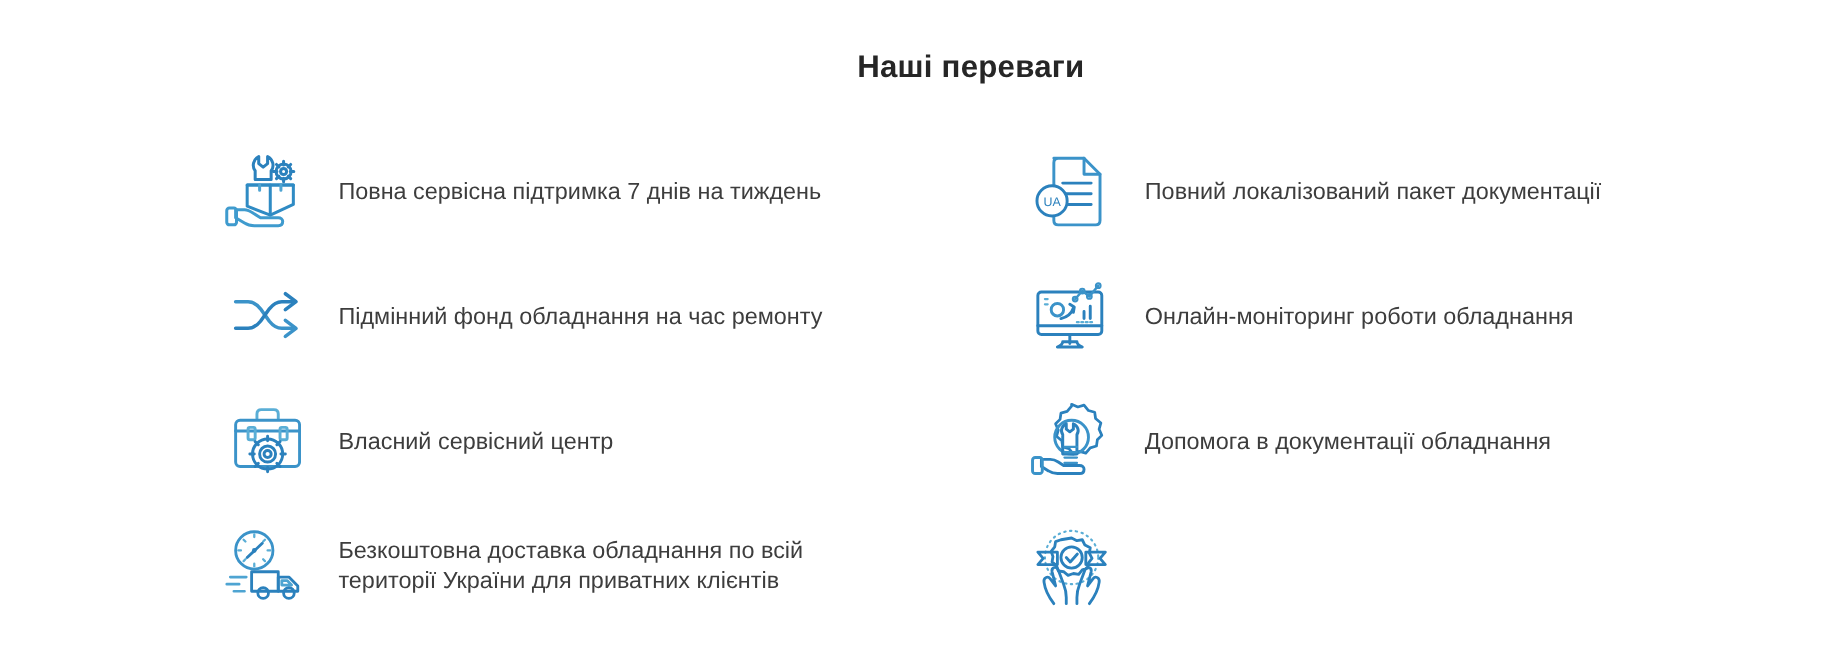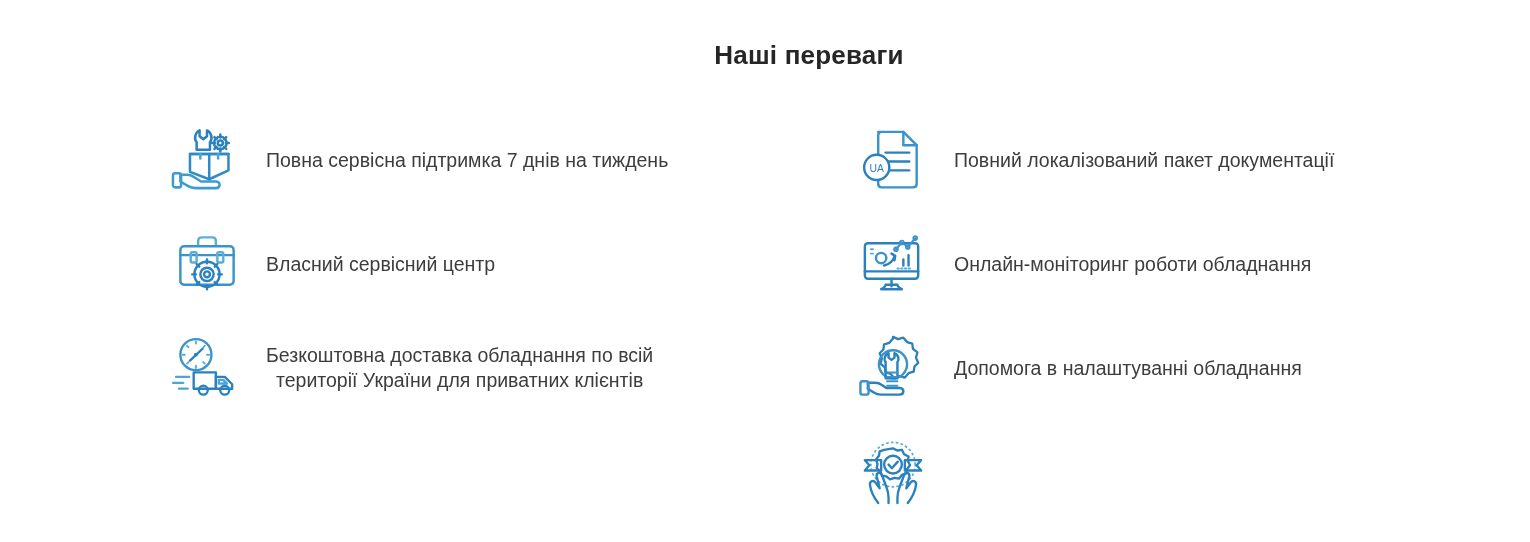--- a/index.html
+++ b/index.html
@@ -38,21 +38,21 @@
     position: absolute;
     top: 108px;
     left: 0;
     width: 1530px;
   }
   .column {
     position: absolute;
     top: 0;
     width: 690px;
   }
-  .column.left  { left: 124px; text-align: center; }
+  .column.left  { left: 140px; }
   .column.right { left: 810px; }
 
   .feature {
     position: relative;
     height: 104px;
     display: flex;
     align-items: center;
   }
   .feature-icon {
     flex: 0 0 78px;
@@ -103,20 +103,31 @@
             <path d="M53 42 v34" stroke="#2f8bc4"></path>
             <path d="M41 42 v6 M65 42 v6" stroke="#4ea4d2"></path>
 
             <path d="M14 70 h10 c4 0 7 2 10 4 l8 5 h20 c3 0 5 2 5 4 0 3 -2 5 -5 5 H35 c-4 0 -8 -1 -11 -3 l-10 -6 Z" stroke="#3f9bce"></path>
             <rect x="4" y="68" width="11" height="19" rx="3" stroke="#3f9bce"></rect>
           </svg>
         </span>
         <span class="feature-label">Повна сервісна підтримка 7 днів на тиждень</span>
       </div>
 
+      <div class="feature">
+        <span class="feature-icon">
+          <svg viewBox="0 0 100 100" fill="none" stroke="#3b93c9" stroke-width="4" stroke-linecap="round" stroke-linejoin="round">
+            <path d="M14 33 h14 c6 0 10 3 14 8 l10 14 c4 5 8 8 14 8 h14" stroke="#3b93c9"></path>
+            <path d="M14 63 h14 c6 0 10 -3 14 -8 l10 -14 c4 -5 8 -8 14 -8 h14" stroke="#2b81bd"></path>
+            <path d="M70 24 l12 9 -12 9" stroke="#2b81bd"></path>
+            <path d="M70 54 l12 9 -12 9" stroke="#3b93c9"></path>
+          </svg>
+        </span>
+        <span class="feature-label">Підмінний фонд обладнання на час ремонту</span>
+      </div>
 
       <div class="feature">
         <span class="feature-icon">
           <svg viewBox="0 0 100 100" fill="none" stroke="#3b93c9" stroke-width="3.3" stroke-linecap="round" stroke-linejoin="round">
 
             <path d="M38 24 v-5 c0 -3 2 -5 5 -5 h14 c3 0 5 2 5 5 v5" stroke="#5aaed6"></path>
 
             <rect x="14" y="26" width="72" height="52" rx="5" stroke="#3b93c9"></rect>
             <path d="M14 38 h72" stroke="#3b93c9"></path>
             <rect x="28" y="34" width="8" height="14" rx="2" stroke="#5aaed6"></rect>
@@ -201,21 +212,21 @@
             <path d="M50 8 l7 3 7 -2 5 6 7 2 1 7 6 5 -2 7 3 7 -5 5 -1 7 -7 2 -5 6 -7 -2 -7 3 -5 -6 -7 -2 -1 -7 -6 -5 2 -7 -3 -7 5 -5 1 -7 7 -2 5 -6 Z" stroke="#2b81bd" stroke-width="3.1"></path>
             <circle cx="50" cy="45" r="19" stroke="#3b93c9"></circle>
 
             <path d="M44 30 v6 l4 3 4 -3 v-6 c5 2 7 8 4 12 v22 h-16 V42 c-3 -4 -1 -10 4 -12 Z" stroke="#2b81bd"></path>
 
             <path d="M16 70 h10 c4 0 6 1 9 3 l6 4 h18 c3 0 5 2 5 4 0 3 -2 5 -5 5 H34 c-4 0 -7 -1 -10 -3 l-8 -5 Z" stroke="#2b81bd"></path>
             <rect x="6" y="68" width="11" height="18" rx="3" stroke="#3b93c9"></rect>
             <path d="M42 56 h14 M42 62 h14 M42 68 h14 M42 74 h14" stroke="#3b93c9" stroke-width="2.6"></path>
           </svg>
         </span>
-        <span class="feature-label">Допомога в налаштуванні обладнання</span>
+        <span class="feature-label">Допомога в документації обладнання</span>
       </div>
 
       <div class="feature">
         <span class="feature-icon">
           <svg viewBox="0 0 100 100" fill="none" stroke="#2b81bd" stroke-width="3.2" stroke-linecap="round" stroke-linejoin="round">
 
             <circle cx="50" cy="40" r="30" stroke="#5aaed6" stroke-width="2.4" stroke-dasharray="1.6 5"></circle>
 
             <path d="M12 34 h22 v14 H12 l6 -7 Z" stroke="#2b81bd"></path>
             <path d="M88 34 H66 v14 h22 l-6 -7 Z" stroke="#2b81bd"></path>

